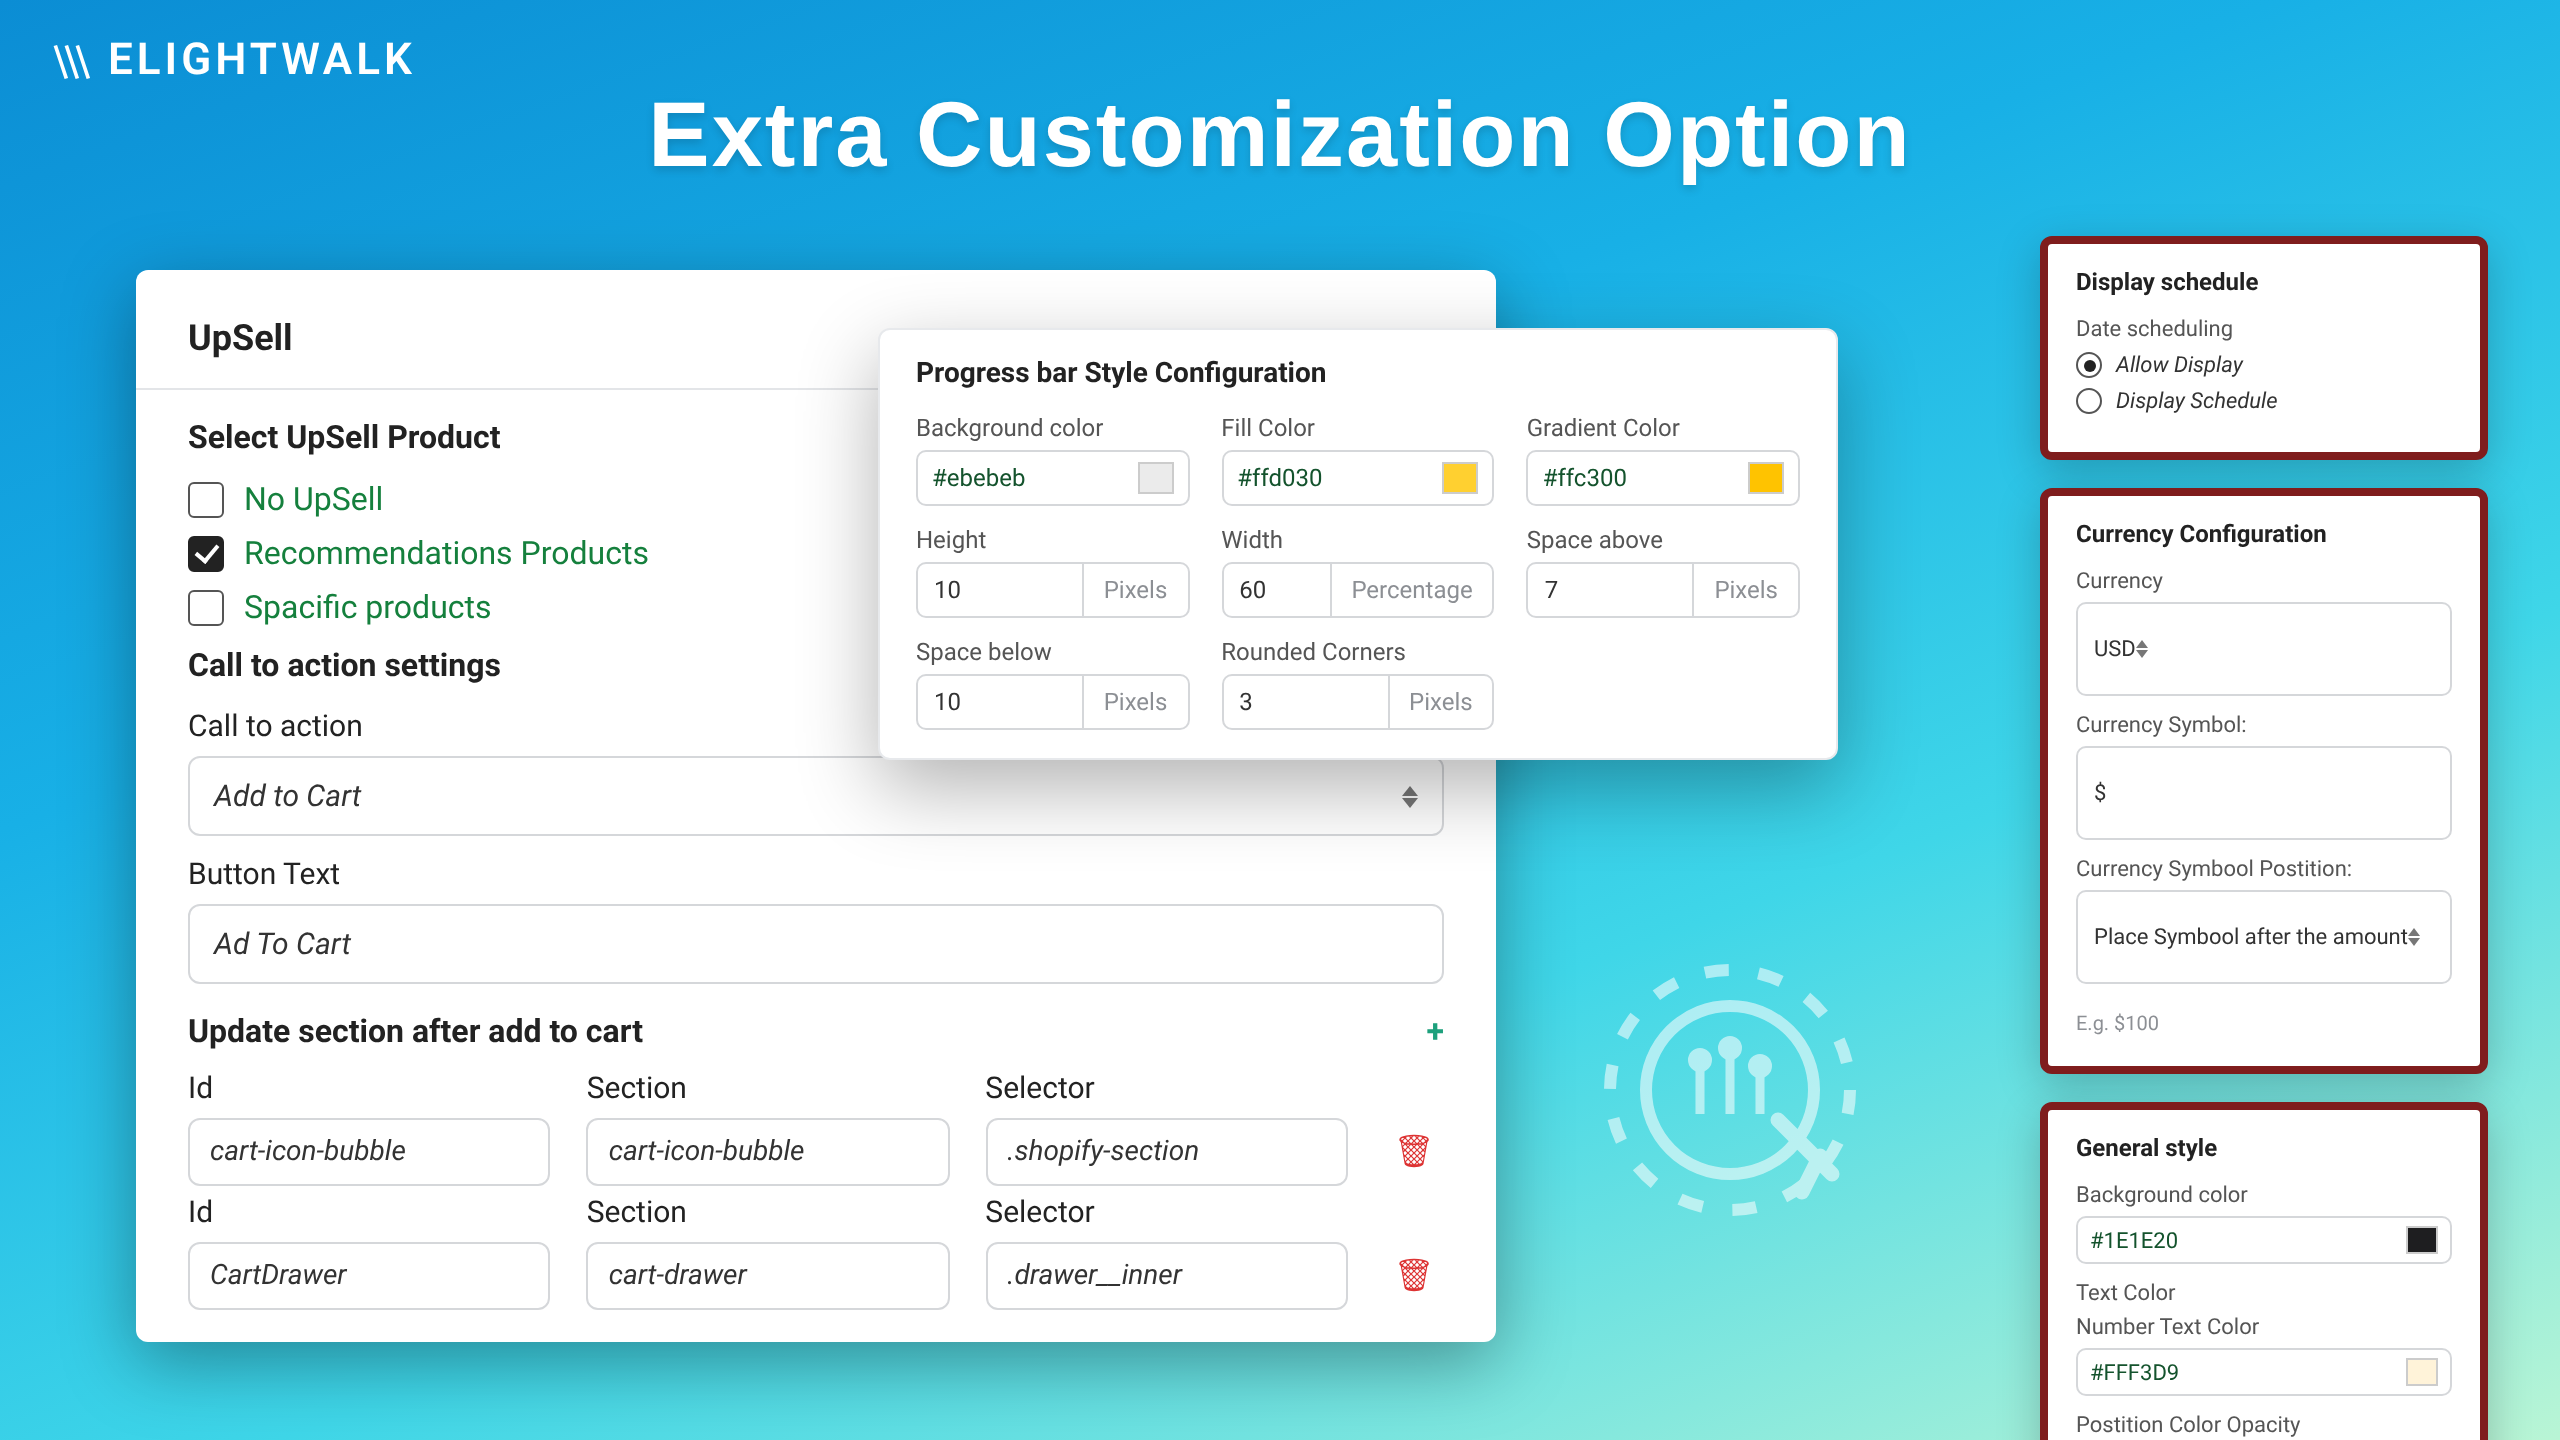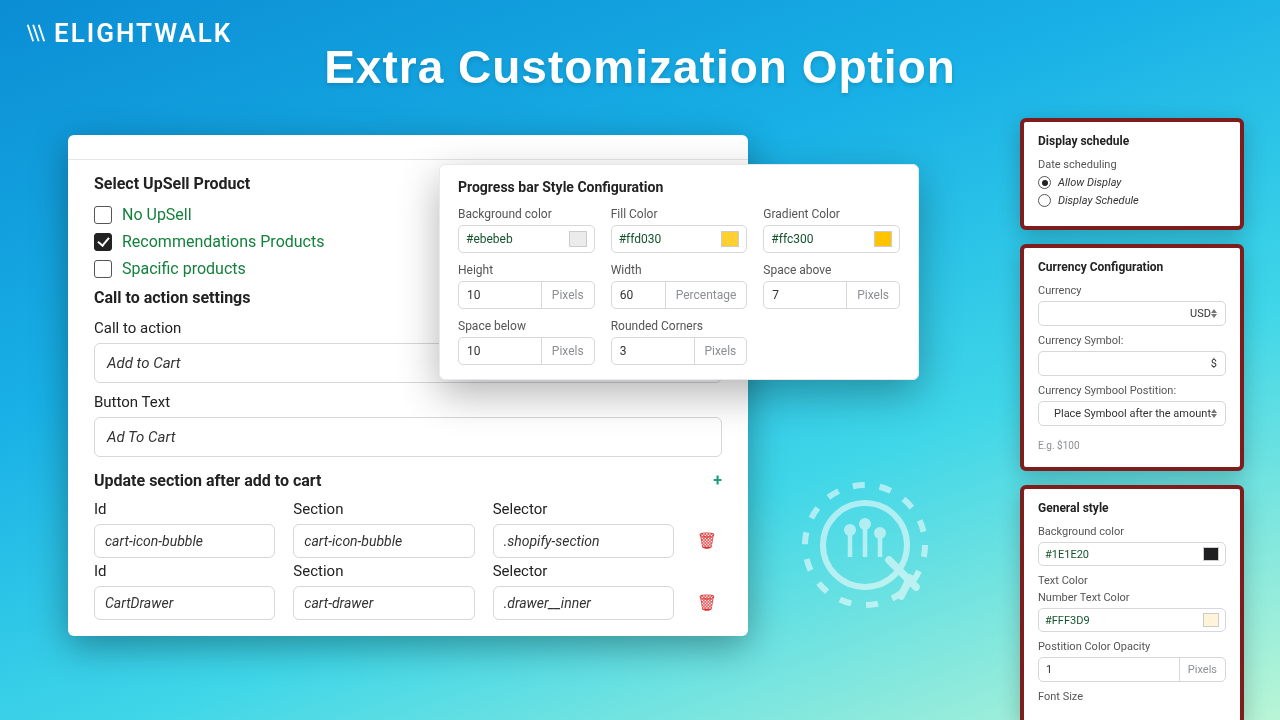--- a/index.html
+++ b/index.html
@@ -1,21 +1,21 @@
 <!DOCTYPE html>
 <html><head>
 <meta charset="utf-8">
 <style>
   * { box-sizing: border-box; margin: 0; padding: 0; font-family: -apple-system, BlinkMacSystemFont, "Segoe UI", Roboto, sans-serif; }
   body {
     width: 1280px; height: 720px; overflow: hidden;
     background: linear-gradient(160deg, #0b8dd4 0%, #18b0e6 35%, #3fd6e8 65%, #b9f5d5 100%);
     position: relative;
   }
-  .brand { position: absolute; top: 18px; left: 24px; display: flex; align-items: center; gap: 8px; color: #fff; font-weight: 600; font-size: 26px; letter-spacing: 2px; }
+  .brand { position: absolute; top: 18px; left: 24px; display: flex; align-items: center; gap: 8px; color: #fff; font-weight: 600; font-size: 22px; letter-spacing: 2px; }
   .brand svg { width: 22px; height: 22px; }
   .hero {
     position: absolute; top: 40px; left: 50%; transform: translateX(-50%);
     color: #fff; font-size: 46px; font-weight: 700; letter-spacing: 1px;
     font-family: "Arial Black", Arial, sans-serif; text-shadow: 0 2px 4px rgba(0,0,0,.15);
   }
 
   
   .upsell-card {
     position: absolute; left: 68px; top: 135px; width: 680px;
@@ -58,21 +58,21 @@
   .sw { width:18px; height:16px; border:1px solid #ccc; margin-left:auto; }
   .unit-input { display:flex; align-items:center; border:1px solid #d5d7da; border-radius:5px; padding:0; font-size:12px; color:#333; }
   .unit-input span:first-child { padding:6px 8px; flex:1; border-right:1px solid #d5d7da; }
   .unit-input span:last-child { padding:6px 10px; color:#8c8f94; }
 
   
   .rail { position:absolute; right:36px; top:118px; width:224px; display:flex; flex-direction:column; gap:14px; }
   .rcard { background:#fff; border:4px solid #7f1d1d; border-radius:6px; padding:12px 14px 14px; box-shadow: 0 6px 22px rgba(0,0,0,.22); }
   .rcard h4 { font-size:12px; font-weight:700; color:#222; margin-bottom:10px; }
   .rcard .mini-lbl { font-size:11px; color:#555; margin-bottom:4px; display:block; }
-  .rcard .sel { border:1px solid #d5d7da; border-radius:5px; padding:5px 8px; font-size:11px; color:#333; display:flex; justify-content:flex-end; align-items:center; margin-bottom:8px; }
+  .rcard .sel { border:1px solid #d5d7da; border-radius:5px; padding:16px 8px; font-size:11px; color:#333; display:flex; justify-content:flex-start; align-items:center; margin-bottom:8px; }
   .rcard .sel .stepper span{border-left-width:3px;border-right-width:3px;}
   .rcard .sel .stepper .up{border-bottom-width:4px;} .rcard .sel .stepper .dn{border-top-width:4px;}
   .rcard .hint { font-size:10px; color:#8c8f94; }
   .radio-row { display:flex; align-items:flex-end; gap:7px; font-size:11px; color:#333; margin:5px 0;font-style:italic; }
   .radio { width:13px; height:13px; border:1.5px solid #555; border-radius:50%; display:flex; align-items:center; justify-content:center; }
   .radio.on::after { content:""; width:6px; height:6px; background:#222; border-radius:50%; }
   .rcard .swatch-input { font-size:11px; padding:4px 6px; margin-bottom:8px; }
   .rcard .sw{ width:16px; height:14px; }
   .rcard .unit-input { font-size:11px; margin-bottom:8px; }
   .rcard .unit-input span:first-child{ padding:5px 7px; } .rcard .unit-input span:last-child{ padding:5px 8px; }
@@ -86,20 +86,21 @@
 <div class="brand">
   <svg viewBox="0 0 24 24">
       <path d="M4 3 L10 21 M10 3 L16 21 M16 3 L22 21" stroke="#fff" stroke-width="2" fill="none"></path>
     </svg>
   <span>ELIGHTWALK</span>
 </div>
 
 <div class="hero">Extra Customization Option</div>
 
 <div class="upsell-card">
+  <h2>UpSell</h2>
   <div class="divider"></div>
   <h3>Select UpSell Product</h3>
 
   <div class="chk-row">
     <span class="chk"></span>
     <span>No UpSell</span>
   </div>
   <div class="chk-row">
     <span class="chk checked"></span>
     <span>Recommendations Products</span>

